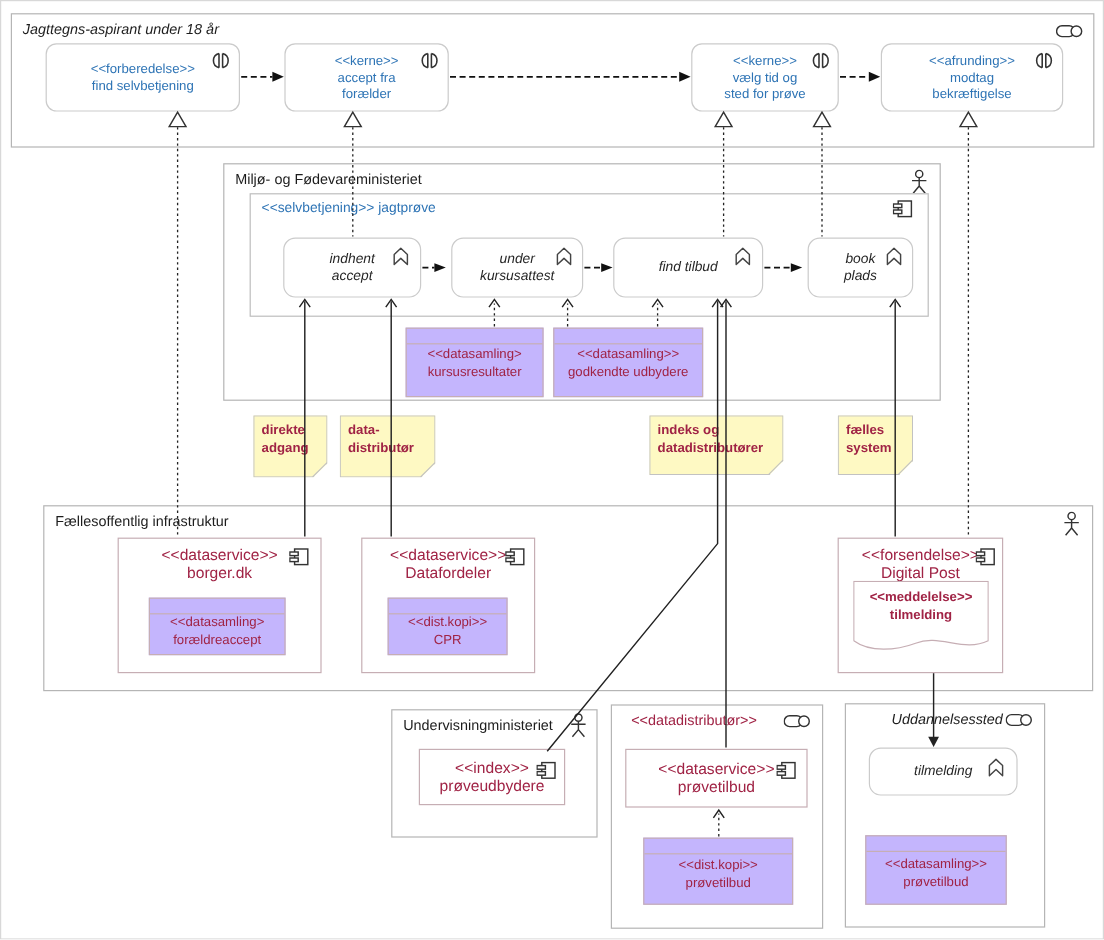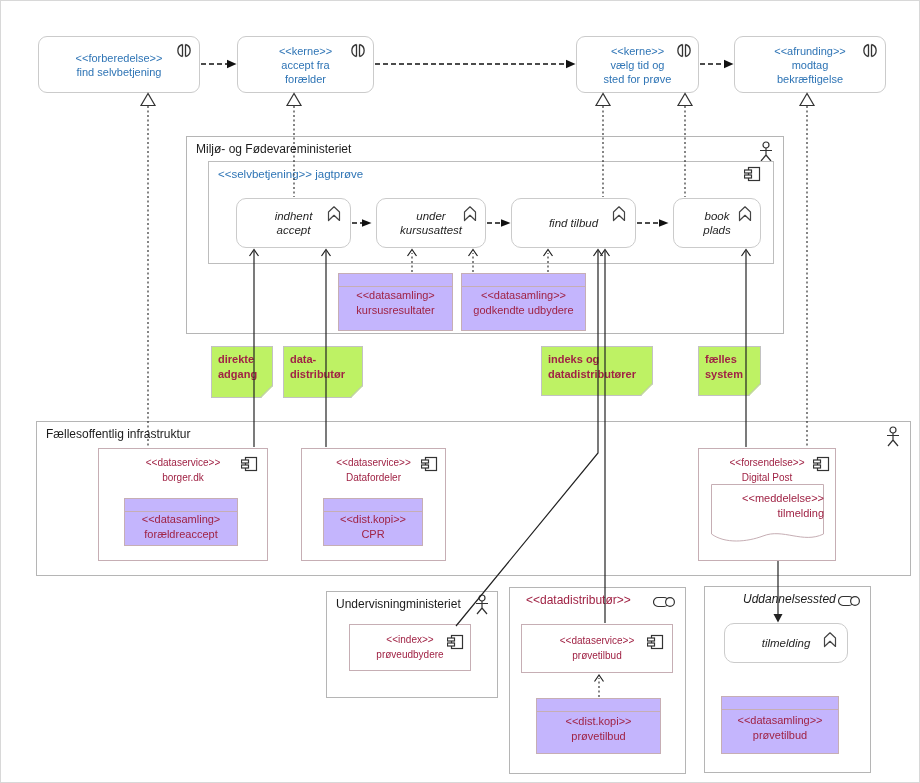--- a/index.html
+++ b/index.html
@@ -13,43 +13,52 @@
   
   .pbox{background:#fff;border:1px solid #cbcbcb;border-radius:10px;display:flex;flex-direction:column;
         align-items:center;justify-content:center;text-align:center;}
   .pbox .pl{font-size:11.5px;font-style:italic;color:#262626;line-height:14px;}
   
   .stepbox{background:#fff;border:1px solid #cbcbcb;border-radius:9px;display:flex;flex-direction:column;
         align-items:center;justify-content:center;text-align:center;}
   .stepbox .sl{font-size:11px;color:#2E74B5;line-height:14px;}
   
   .cbox{background:#fff;border:1px solid #c6aeb4;text-align:center;}
-  .cbox .ml{font-size:10px;color:#A02345;line-height:15px;}
+  .cbox .ml{font-size:13px;color:#A02345;line-height:15px;}
   .cbox .pad{padding-top:6px;}
   
   .classbox{background:#c4b5fd;border:1px solid #c6aeb4;text-align:center;}
   .classbox .band{height:12px;border-bottom:1px solid #c6aeb4;}
   .classbox .ml{font-size:11px;color:#A02345;line-height:15px;}
   
-  .note{background:#bef264;border:1px solid #c2c2c2;padding:5px 6px;
+  .note{background:#fef9c3;border:1px solid #c2c2c2;padding:5px 6px;
         clip-path:polygon(0 0,100% 0,100% calc(100% - 12px),calc(100% - 12px) 100%,0 100%);}
   .note .nl{font-size:11px;font-weight:bold;color:#A02345;line-height:15px;}
   .note::after{content:'';position:absolute;right:-3px;bottom:5px;width:17px;height:1px;background:#c2c2c2;transform:rotate(-45deg);}
   .blueLabel{font-size:11.5px;color:#2E74B5;white-space:nowrap;}
   svg.overlay{position:absolute;left:0;top:0;z-index:40;pointer-events:none;}
   .icon{position:absolute;}
   .docwrap{position:absolute;}
-  .docwrap .dtext{position:absolute;left:0;top:7px;width:100%;text-align:right;}
+  .docwrap .dtext{position:absolute;left:0;top:7px;width:100%;text-align:center;font-weight:bold;}
   .docwrap .ml{font-size:11px;color:#A02345;line-height:15px;}
 </style>
 </head>
 <body>
 
 <div class="page">
 
+  <div class="abs container" style="left:8px;top:10px;width:903px;height:112px;">
+    <div class="ctitle italicT">Jagttegns-aspirant under 18 år</div>
+    <span class="icon" style="right:8px;top:7px;">
+      <svg width="23" height="12">
+          <rect x="0.5" y="1.5" width="15" height="9" rx="4.5" fill="#fff" stroke="#333" stroke-width="1.2"></rect>
+          <circle cx="17" cy="6" r="4.4" fill="#fff" stroke="#333" stroke-width="1.2"></circle>
+        </svg>
+    </span>
+  </div>
 
   <div class="abs stepbox" style="left:37px;top:35px;width:162px;height:57px;">
     <div class="sl">&lt;&lt;forberedelse&gt;&gt;</div>
     <div class="sl">find selvbetjening</div>
     <span class="icon" style="right:7px;top:6px;">
       <svg width="16" height="15">
           <path d="M6.5,1.5 A6.2,6.2 0 0 0 6.5,13.5 M6.5,1.5 V13.5" fill="none" stroke="#333" stroke-width="1.3"></path>
           <path d="M9.5,1.5 A6.2,6.2 0 0 1 9.5,13.5 M9.5,1.5 V13.5" fill="none" stroke="#333" stroke-width="1.3"></path>
         </svg>
     </span>

